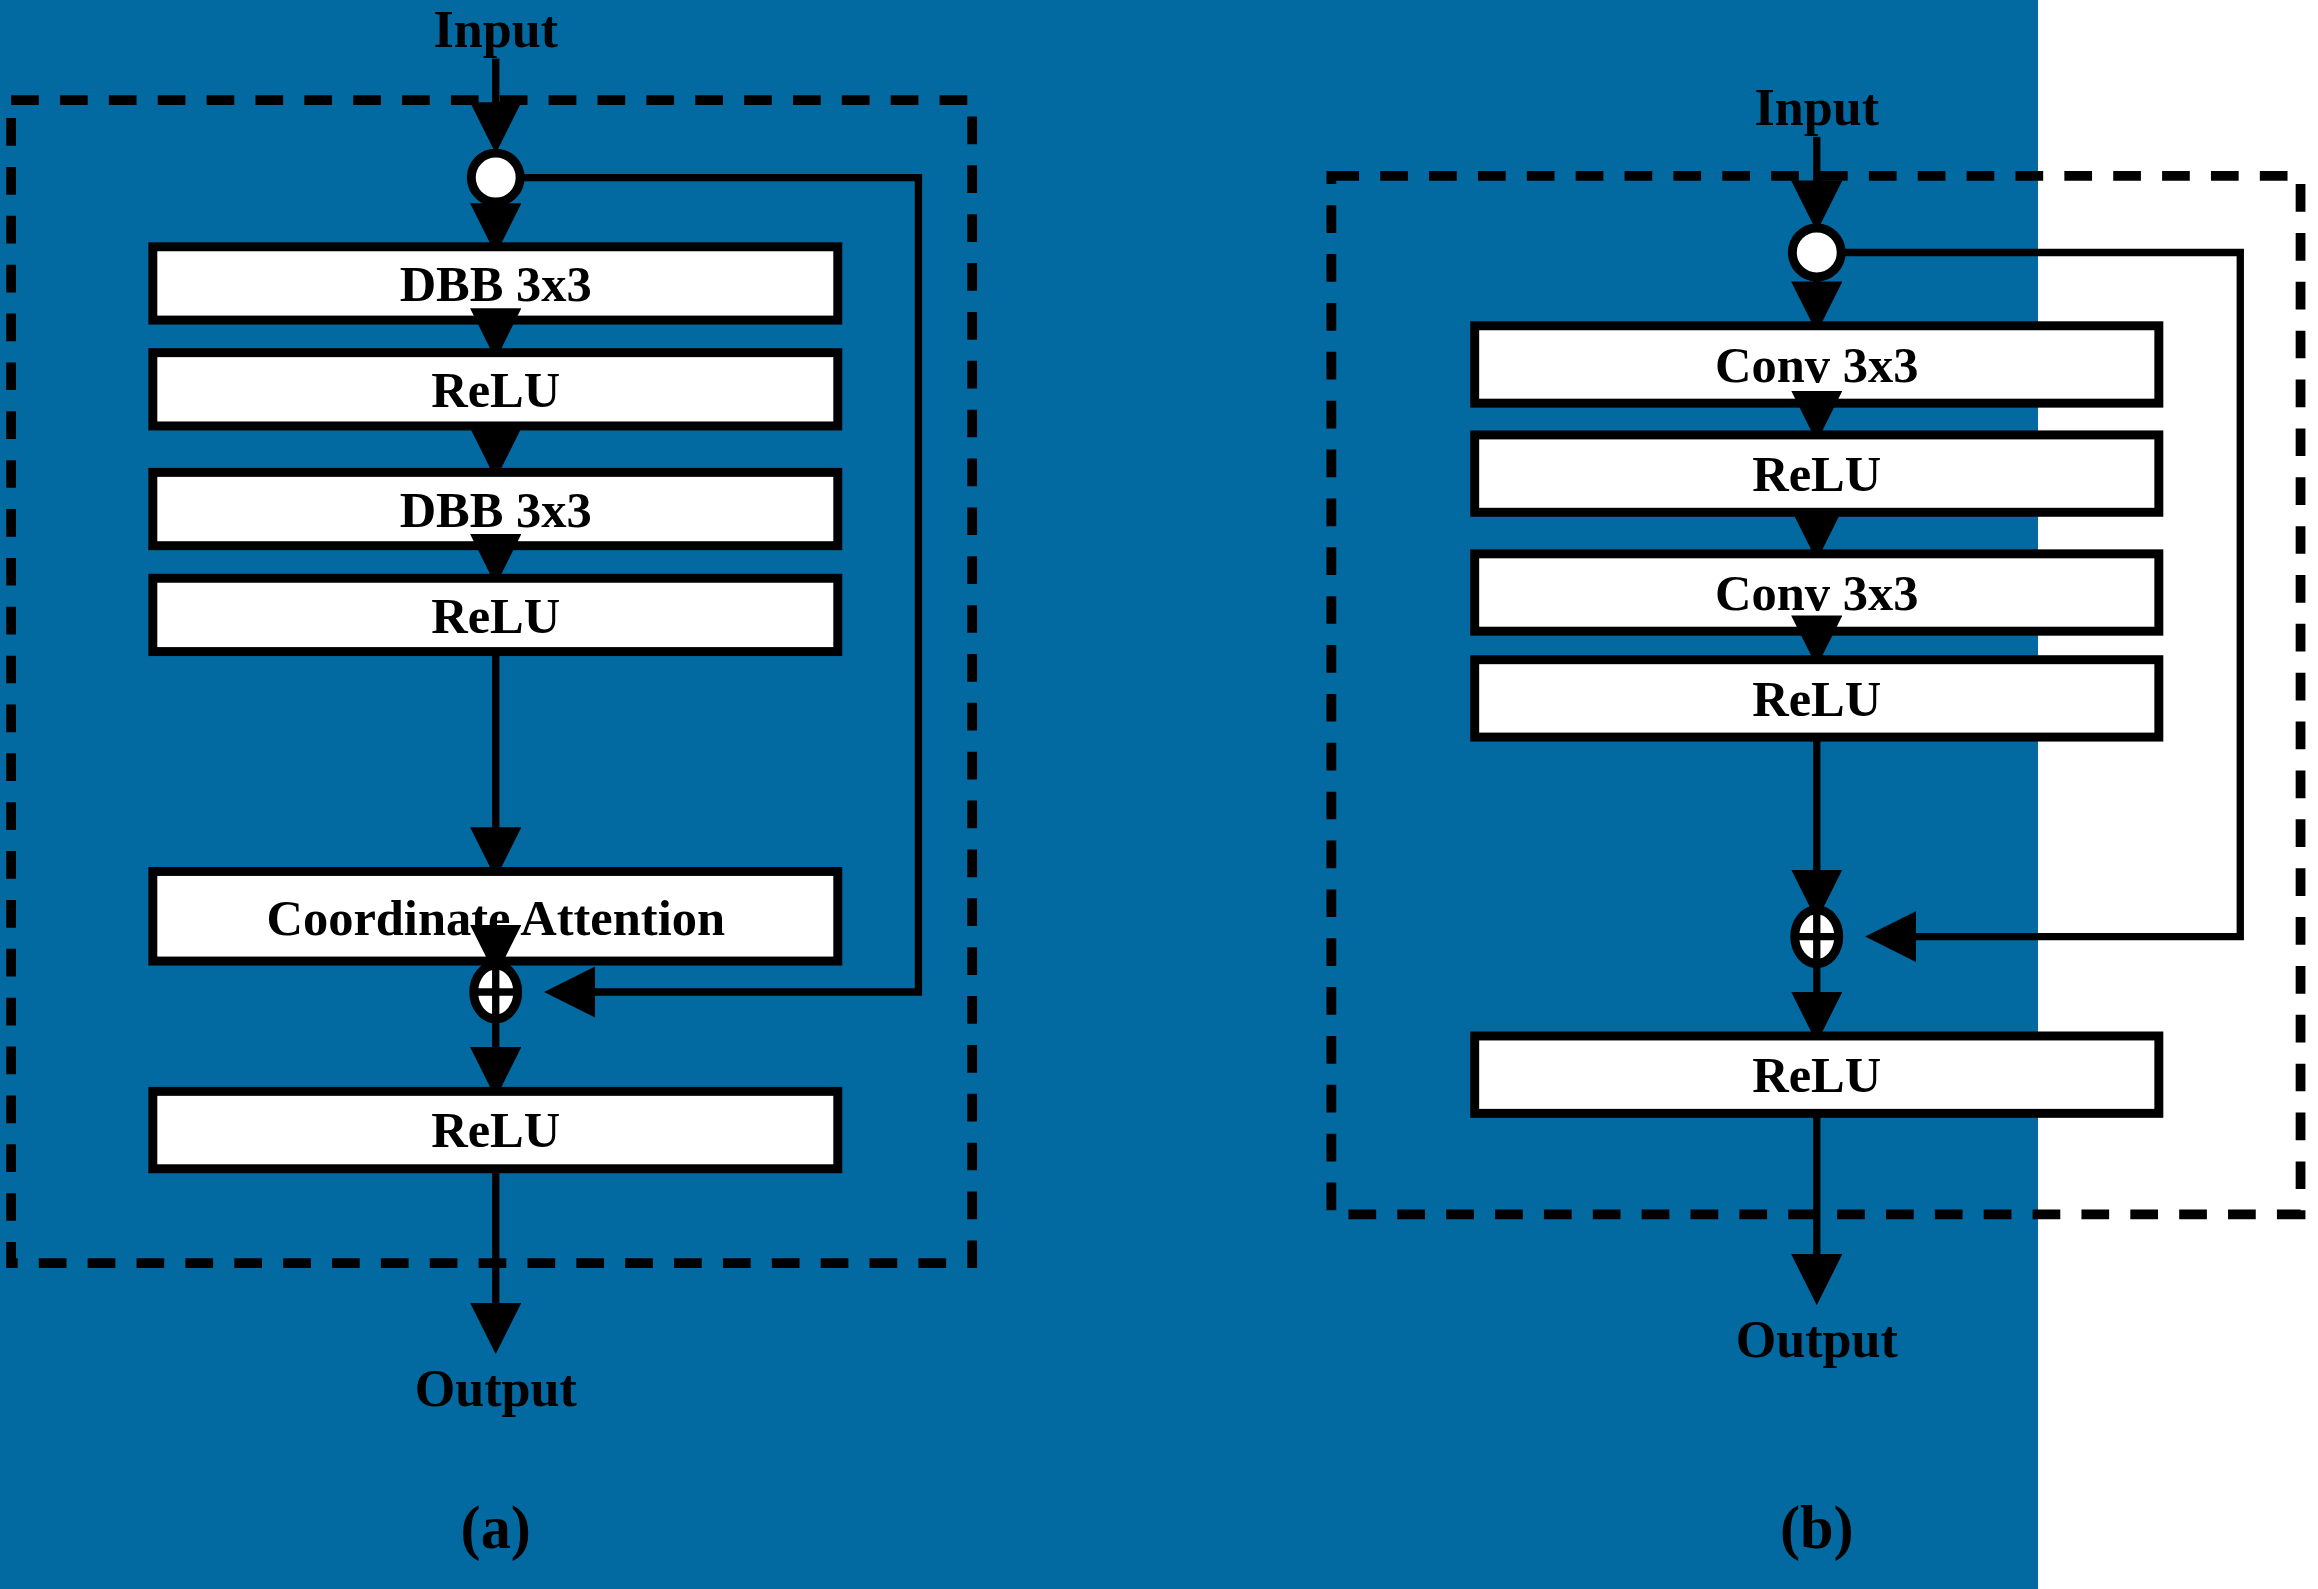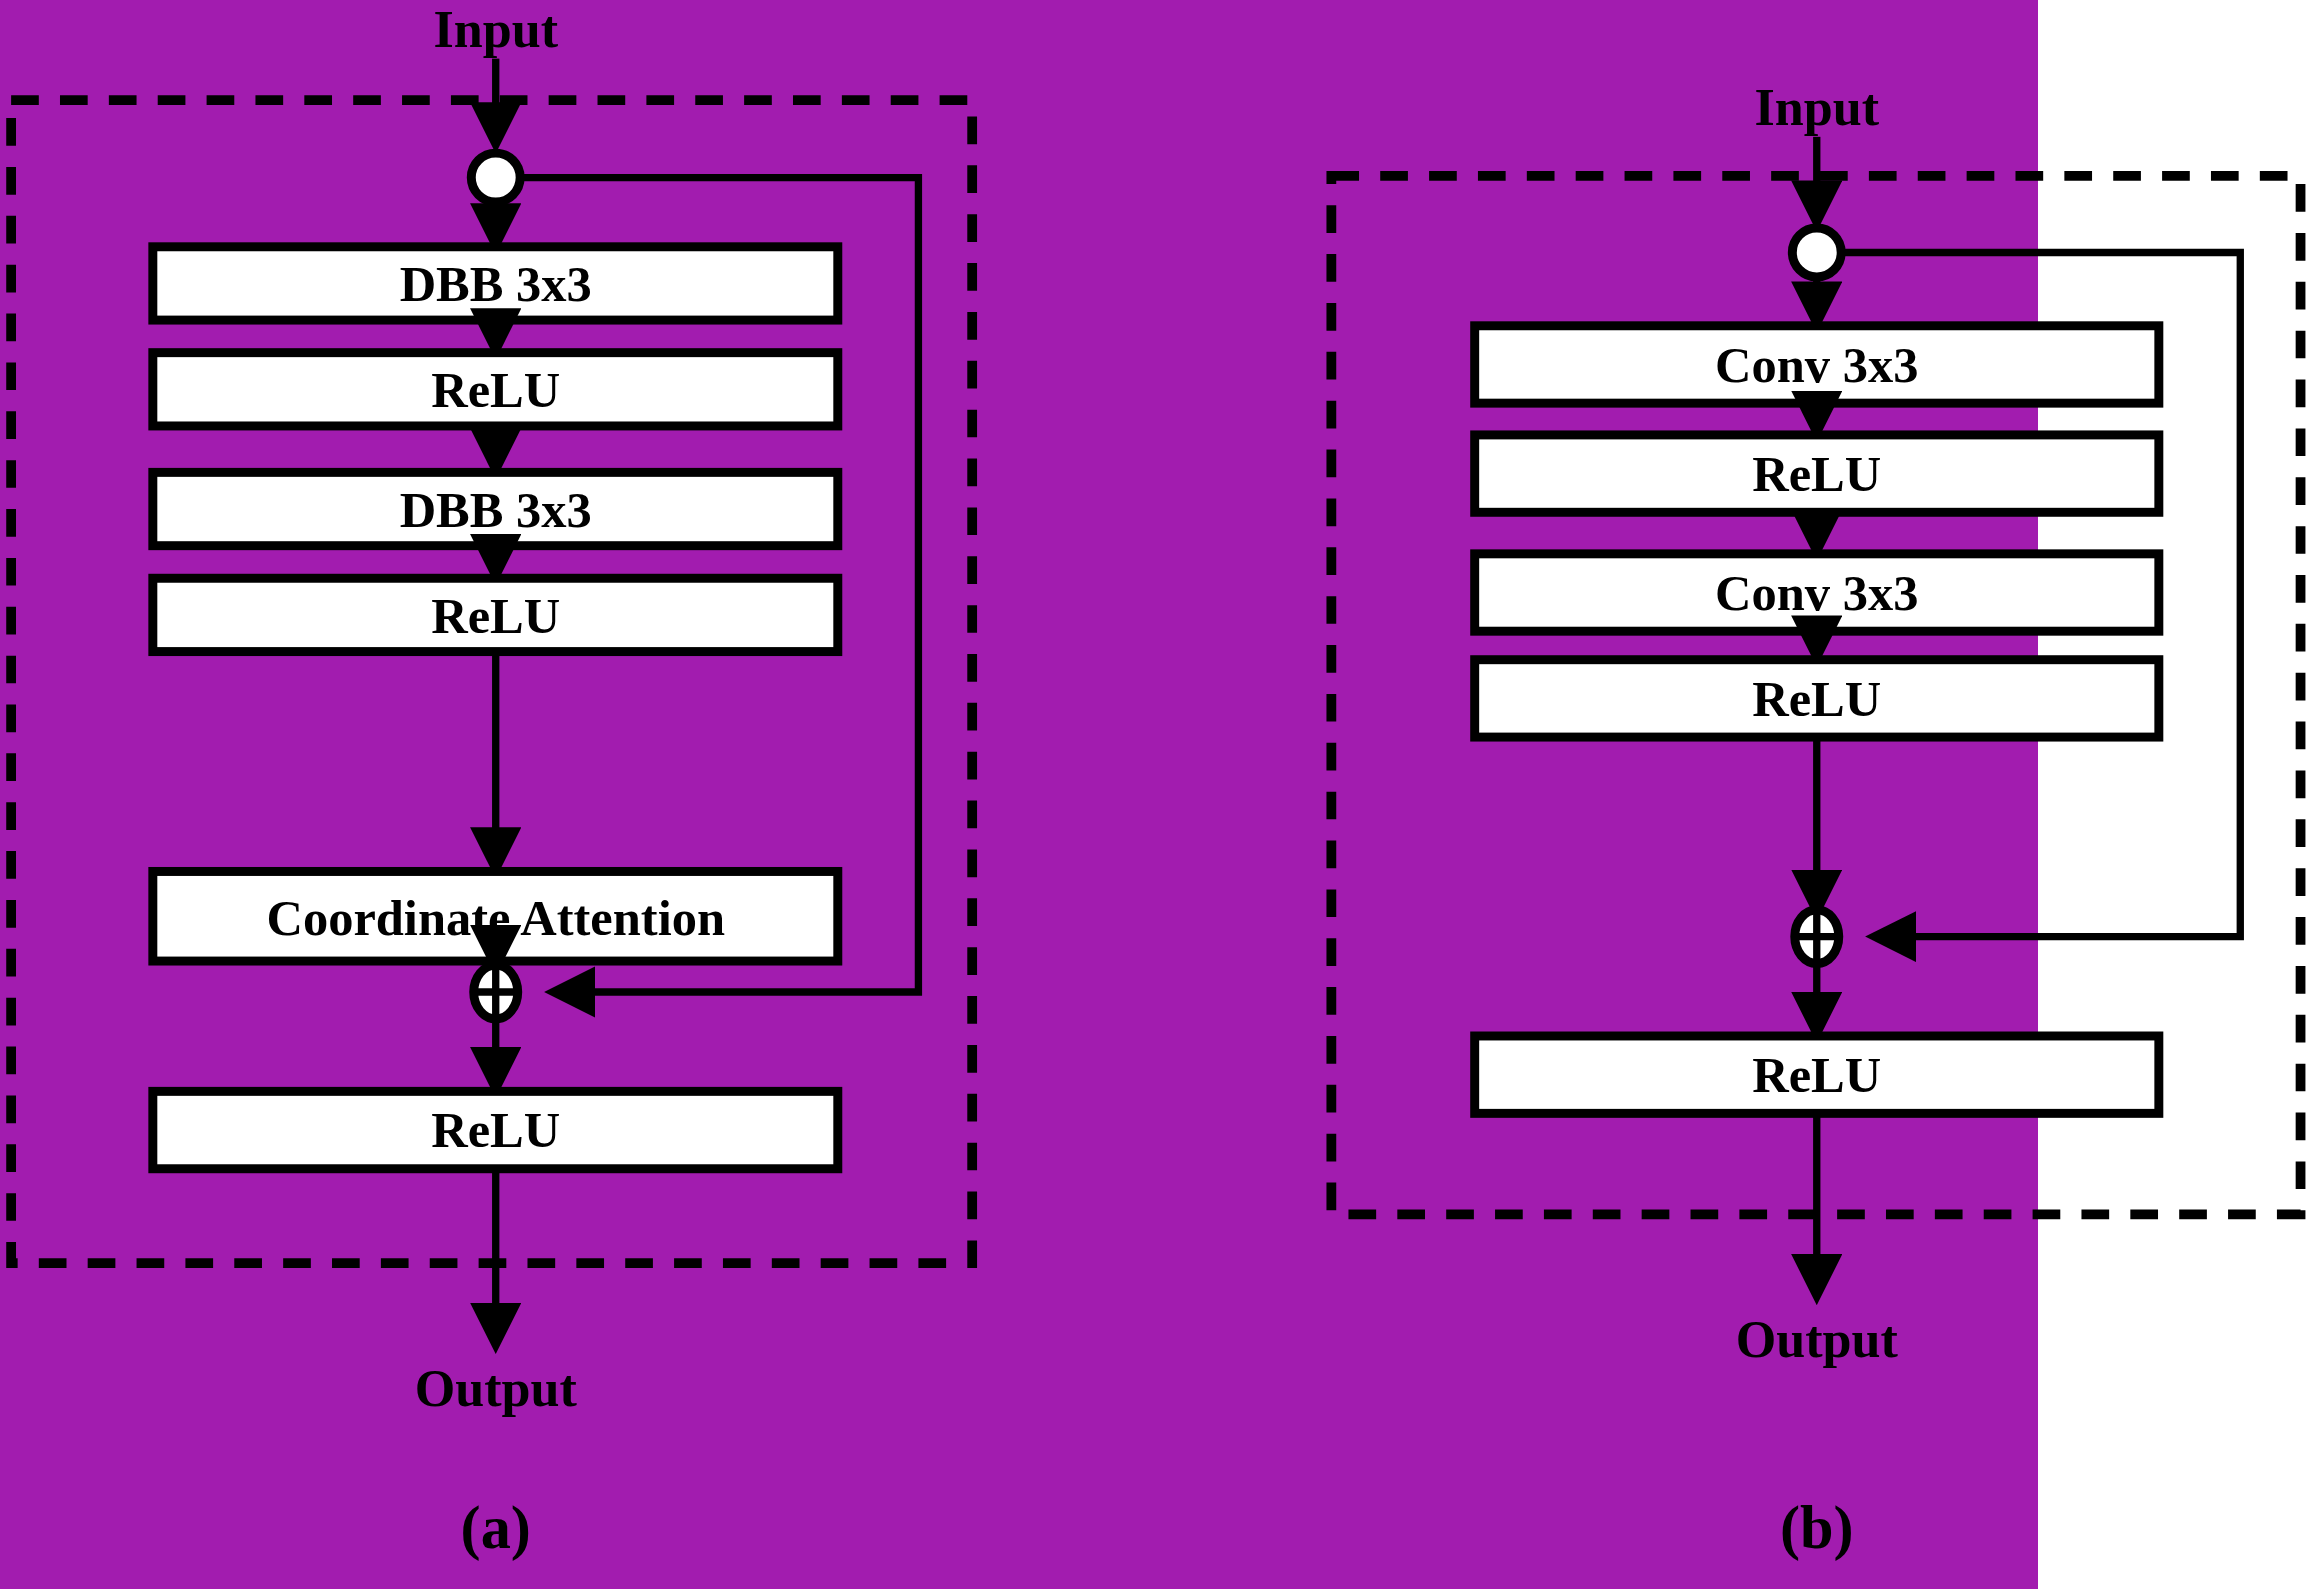--- a/index.html
+++ b/index.html
@@ -10,21 +10,21 @@
   body {
     width: 2319px;
     height: 1589px;
     font-family: "Liberation Serif", "DejaVu Serif", serif;
     overflow: hidden;
   }
   #figure-root {
     position: relative;
     width: 2038px;
     height: 1589px;
-    background: #a21caf;
+    background: #0369a1;
   }
   svg.diagram {
     position: absolute;
     top: 0;
     left: 0;
     width: 2319px;
     height: 1589px;
   }
   .blk-rect {
     fill: #ffffff;

